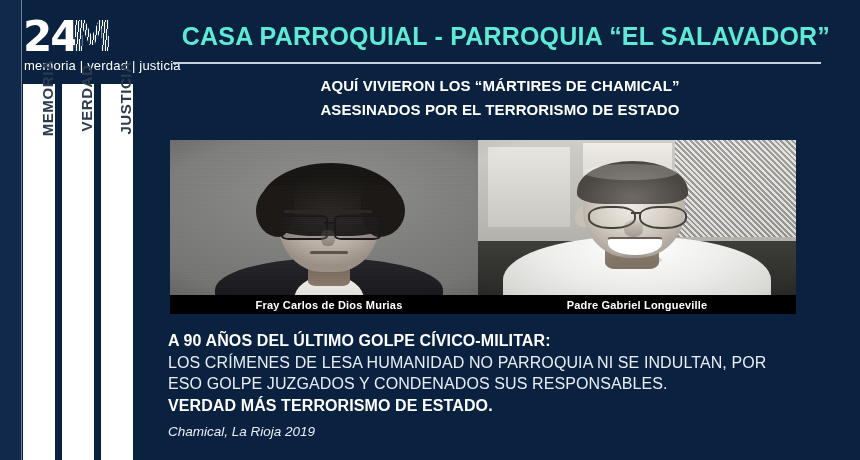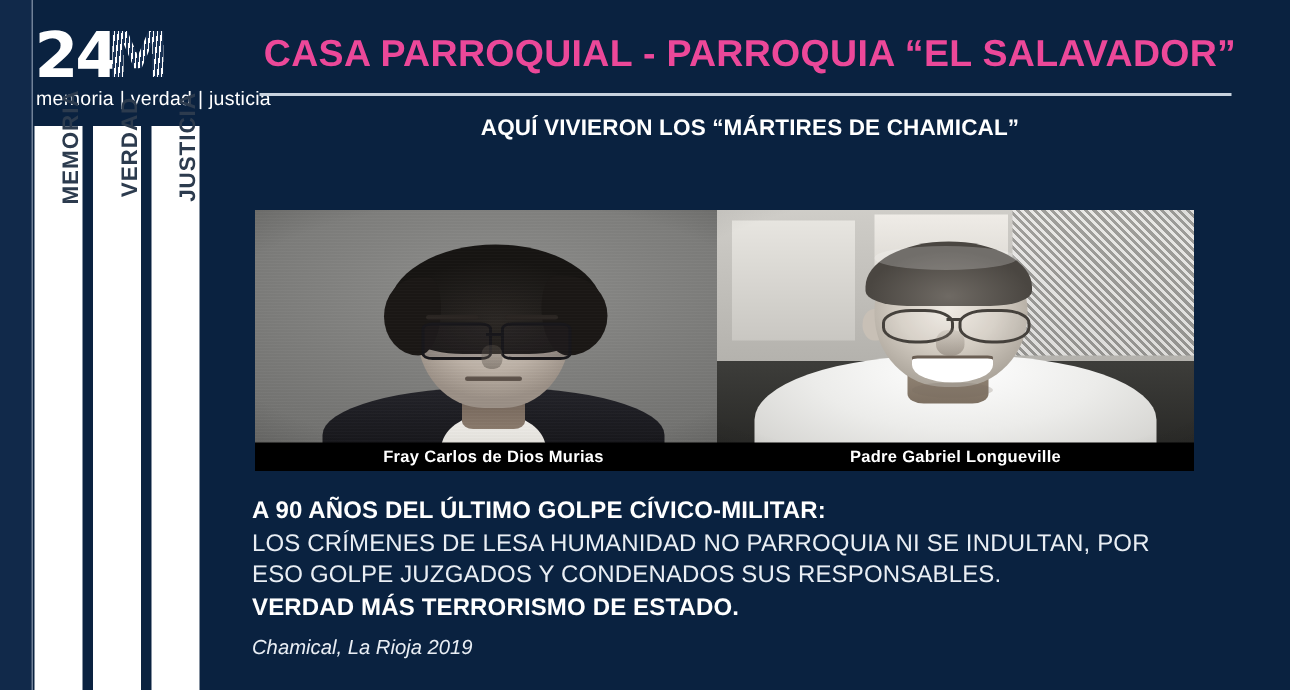--- a/index.html
+++ b/index.html
@@ -76,23 +76,23 @@
     font-size:15px;font-weight:bold;letter-spacing:.6px;
     color:#2c3b4e;
   }
   .strip-1{left:23px;}
   .strip-2{left:62px;}
   .strip-3{left:101px;}
 
   
   .title{
     position:absolute;left:170px;top:22px;width:660px;
-    text-align:center;
+    text-align:right;
     font-size:25px;font-weight:bold;letter-spacing:.2px;
-    color:#ec4899;white-space:nowrap;
+    color:#5eead4;white-space:nowrap;
   }
   .title-rule{
     position:absolute;left:173px;top:62px;width:648px;height:2px;
     background:#c8d2de;
   }
   .subtitle{
     position:absolute;left:170px;top:74px;width:660px;
     text-align:center;
     font-size:15px;font-weight:bold;line-height:24px;
     letter-spacing:.1px;color:#ffffff;
@@ -231,20 +231,21 @@
     <span class="txt">VERDAD</span>
   </div>
   <div class="strip strip-3">
     <span class="txt">JUSTICIA</span>
   </div>
 
   <div class="title">CASA PARROQUIAL - PARROQUIA “EL SALAVADOR”</div>
   <div class="title-rule"></div>
   <div class="subtitle">
     <div>AQUÍ VIVIERON LOS “MÁRTIRES DE CHAMICAL”</div>
+    <div>ASESINADOS POR EL TERRORISMO DE ESTADO</div>
   </div>
 
   <div class="photo photo-1">
     <div class="art">
       <div class="p1-bg"></div>
       <div class="p1-suit"></div>
       <div class="p1-shirt"></div>
       <div class="p1-neck"></div>
       <div class="p1-face"></div>
       <div class="p1-hair"></div>

